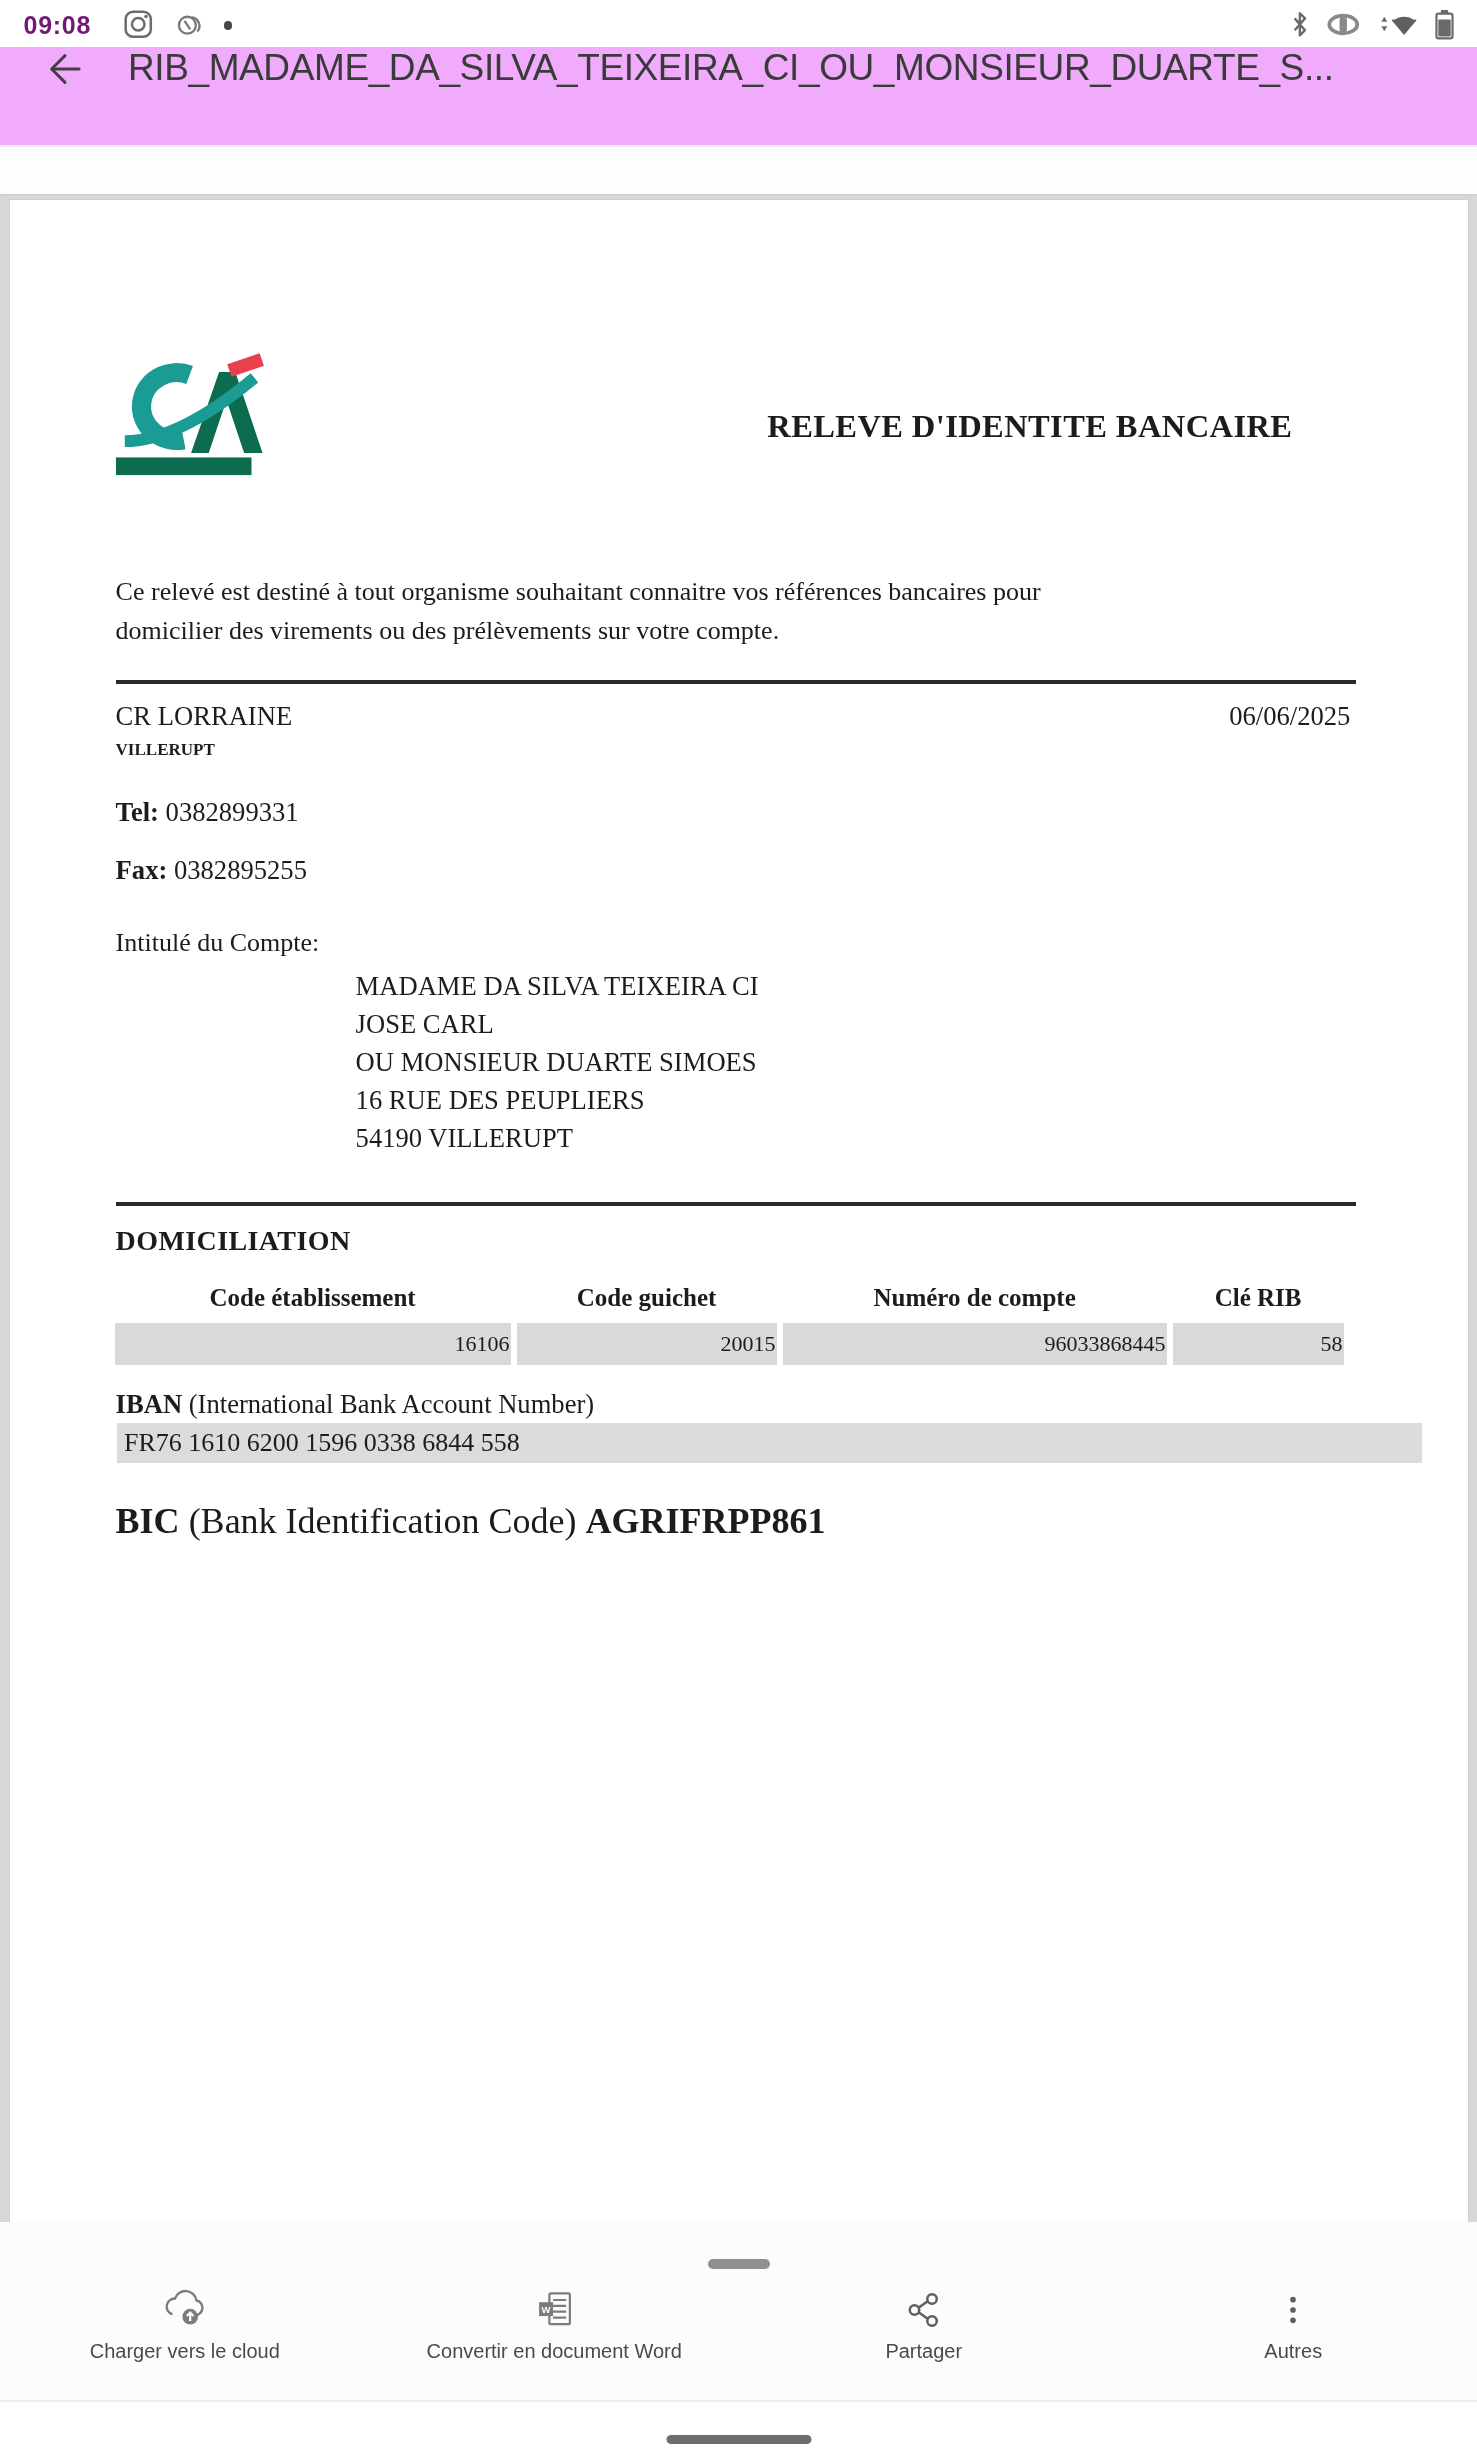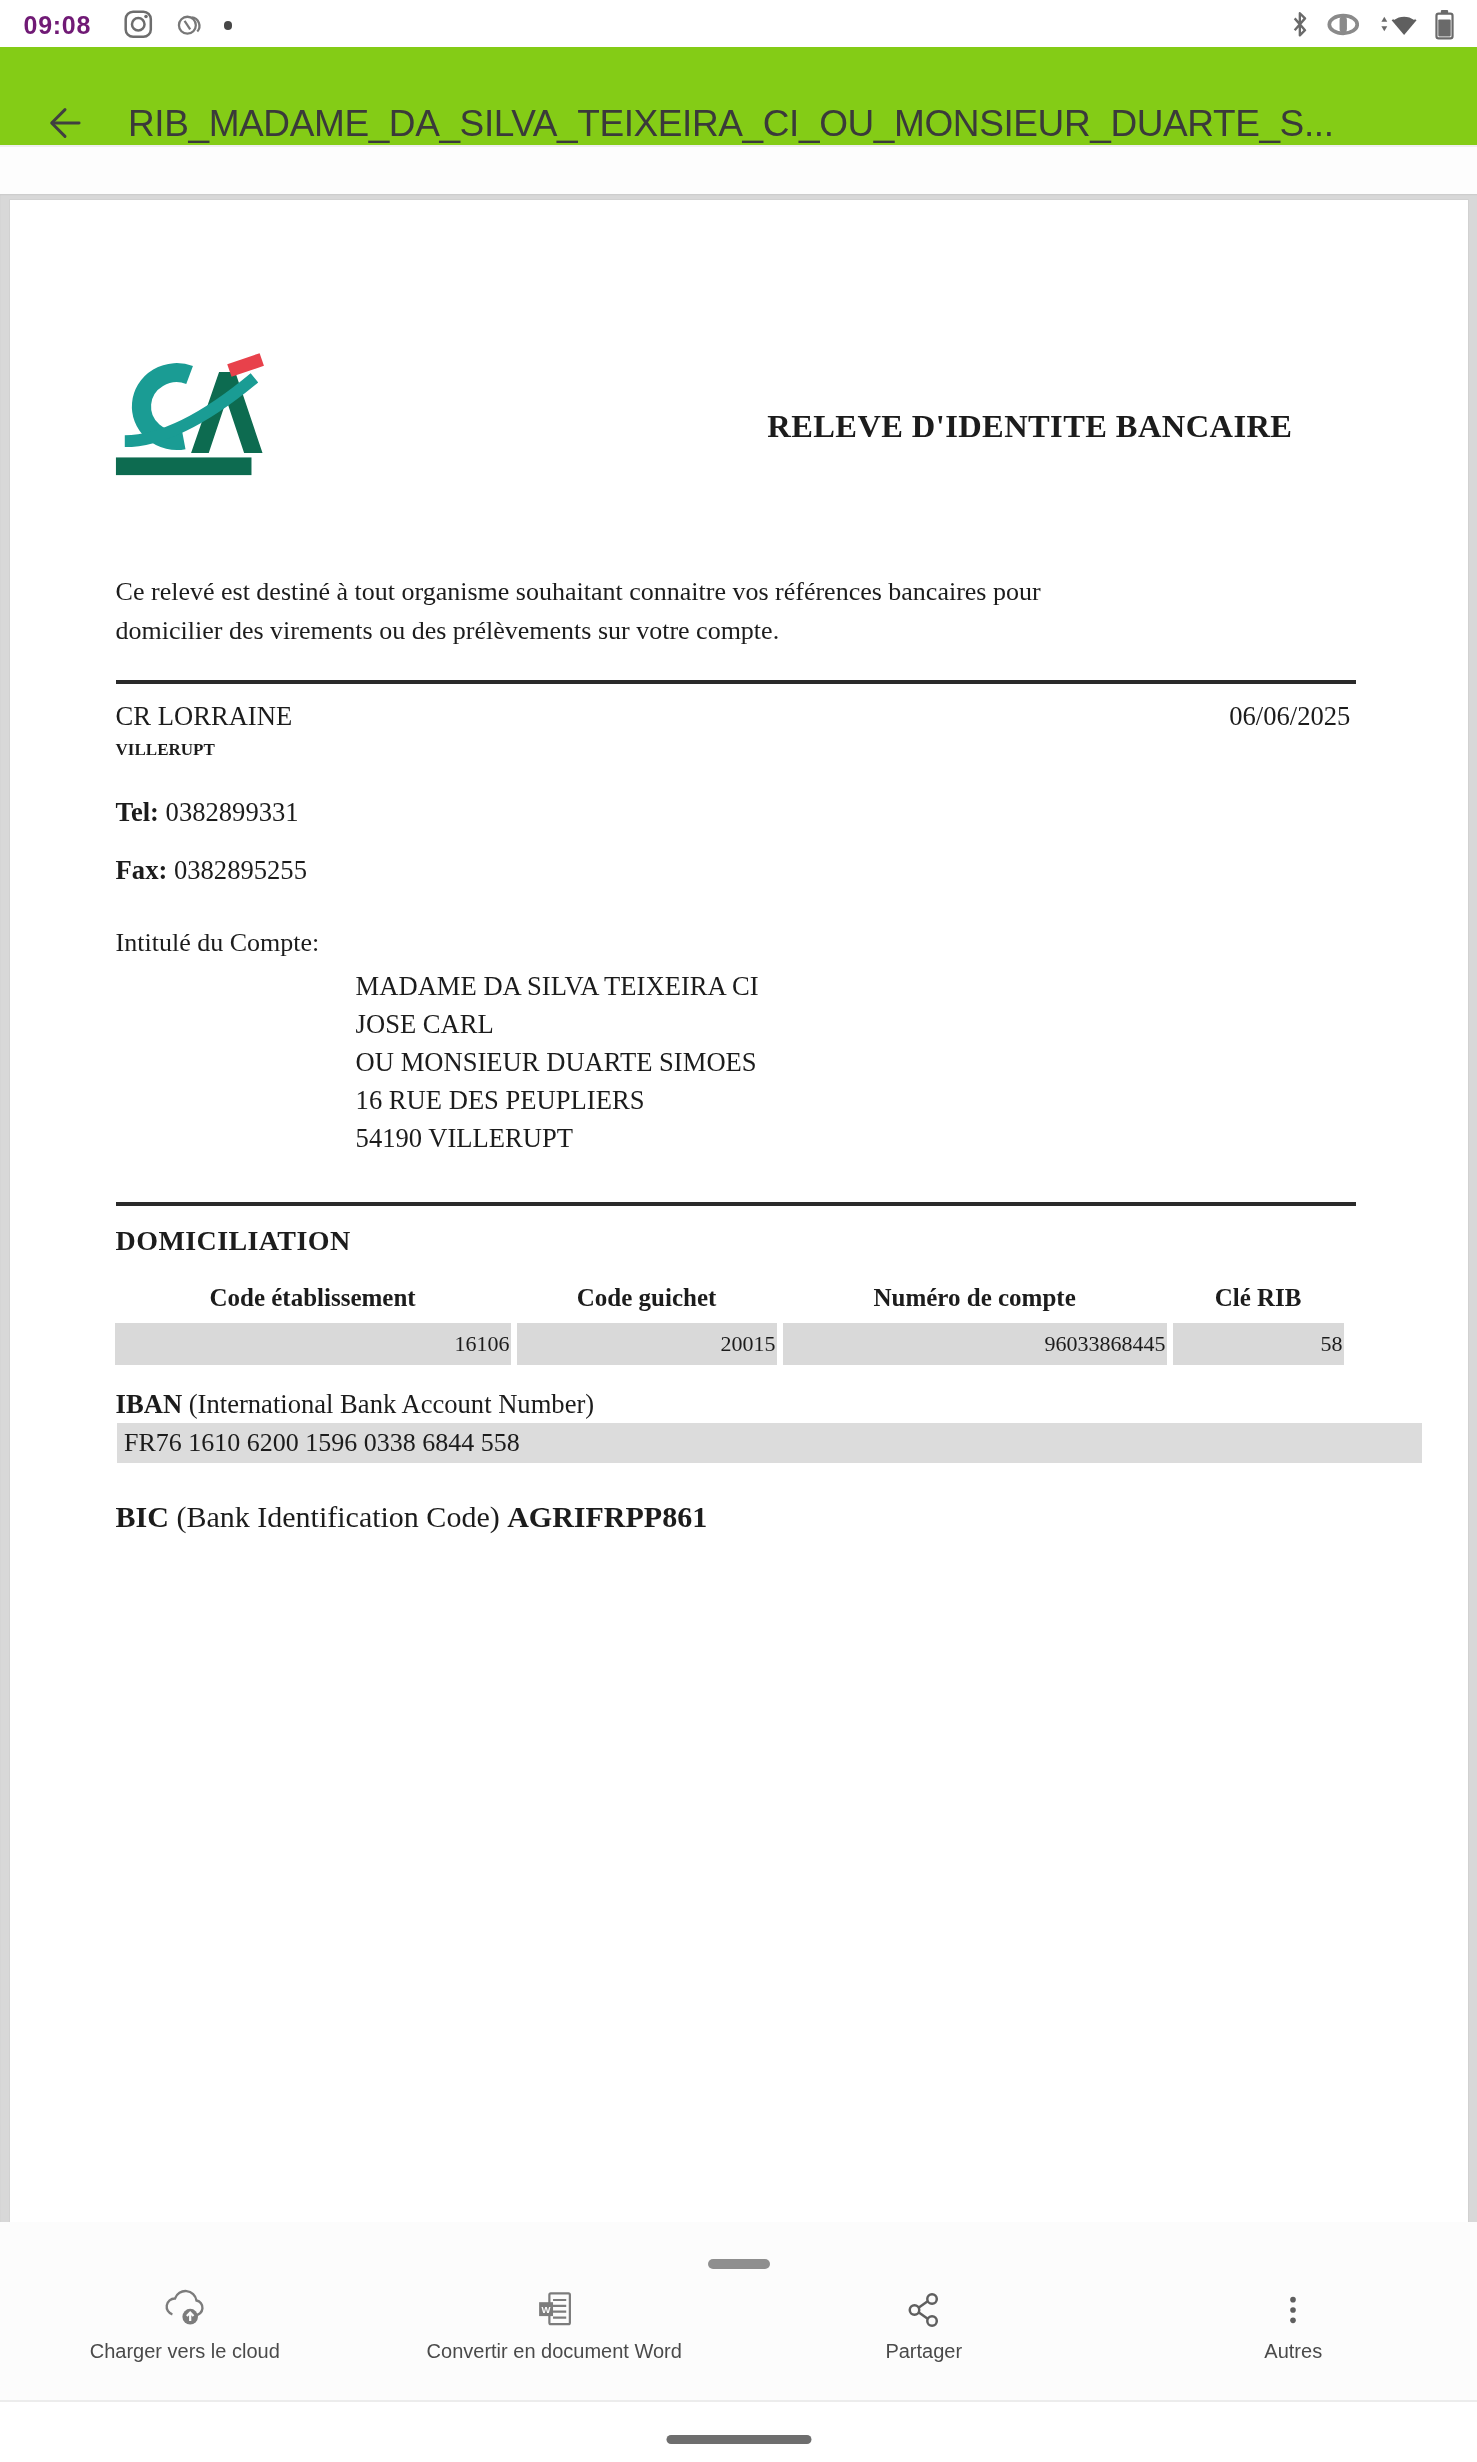--- a/index.html
+++ b/index.html
@@ -9,21 +9,21 @@
   }
   
   .status-bar{position:absolute;top:0;left:0;right:0;height:47px;
     display:flex;justify-content:space-between;align-items:center;padding:4.4px 23.6px 0 23.6px;box-sizing:border-box;}
   .sb-left,.sb-right{display:flex;align-items:center;}
   .sb-time{font-size:25px;color:#701a75;font-weight:700;letter-spacing:0.7px;margin-right:31px;}
   .sb-left .sb-ic{margin-right:19px;}
   .sb-right .sb-ic{margin-left:17.7px;}
   .sb-dot{width:8.9px;height:8.9px;border-radius:50%;background:#474747;}
   
-  .app-bar{position:absolute;top:47px;left:0;right:0;height:98px;display:flex;align-items:flex-end;padding:0 29.6px 0 43px;box-sizing:border-box;background:#84cc16;}
+  .app-bar{position:absolute;top:47px;left:0;right:0;height:98px;display:flex;align-items:flex-start;padding:0 29.6px 0 43px;box-sizing:border-box;background:#f0abfc;}
   .back-btn{width:44px;height:44px;display:flex;align-items:center;justify-content:center;flex:0 0 auto;}
   .file-title{margin-left:41px;font-size:37px;color:#3a3a3a;letter-spacing:-0.4px;white-space:nowrap;overflow:hidden;flex:1;}
   .app-divider{position:absolute;top:145px;left:0;right:0;height:2.2px;background:#efefef;}
   
   .viewer{position:absolute;top:147px;left:0;right:0;height:2075px;background:#fdfdfd;}
   .page-wrap{margin-top:47px;background:#d8d8d8;padding:5.9px 9.6px 0 9.6px;box-shadow:inset 0 0.7px 1.5px rgba(0,0,0,.08);}
   .page{background:#ffffff;height:2023px;position:relative;
     font-family:"Liberation Serif","DejaVu Serif",serif;color:#1c1c1c;box-shadow:0 0 0 0.7px #cfcfcf;}
   .page *{box-sizing:border-box;}
   .abs{position:absolute;}
@@ -40,21 +40,21 @@
   .b{font-weight:700;}
   .holder-label{top:728px;left:106px;font-size:26px;}
   .holder-block{top:767px;left:346px;font-size:26.6px;line-height:38px;}
   .domiciliation{top:1025px;left:106px;font-size:28px;font-weight:700;letter-spacing:0.4px;}
   .rib-table{top:1080px;left:99px;right:105px;border-collapse:separate;border-spacing:6.6px 0;width:auto;position:absolute;table-layout:fixed;}
   .rib-table th{font-size:25px;font-weight:700;padding:4.4px 0 10.3px 0;text-align:center;white-space:nowrap;}
   .rib-table td{font-size:22px;text-align:right;background:#d9d9d9;height:42px;}
   .col1{width:396px;}.col2{width:260px;}.col3{width:384px;}.col4{width:171px;}
   .iban-line{top:1189px;left:106px;font-size:26.6px;}
   .iban-bar{top:1223px;left:107px;right:46px;height:40px;background:#dcdcdc;display:flex;align-items:center;padding-left:7.4px;font-size:26px;}
-  .bic-line{top:1300px;left:106px;font-size:30px;}
+  .bic-line{top:1300px;left:106px;font-size:36px;}
   
   .toolbar{position:absolute;top:2222px;left:0;right:0;height:178px;background:#fcfcfc;}
   .drag-handle{position:absolute;top:37px;left:50%;transform:translateX(-50%);width:62px;height:10.3px;border-radius:5.9px;background:#8f8f8f;}
   .tb-items{position:absolute;top:62px;left:0;right:0;display:flex;}
   .tb-item{flex:1;display:flex;flex-direction:column;align-items:center;}
   .tb-item .ic{height:46px;display:flex;align-items:flex-end;justify-content:center;}
   .tb-label{margin-top:10.3px;font-size:20px;color:#4a4a4a;white-space:nowrap;}
   .tb-divider{position:absolute;top:2400px;left:0;right:0;height:1.5px;background:#ececec;}
   .gesture-area{position:absolute;top:2402px;left:0;right:0;height:61px;background:#ffffff;}
   .home-indicator{position:absolute;top:32.5px;left:50%;transform:translateX(-50%);width:145px;height:9.6px;border-radius:5.2px;background:#6e6e6e;}

